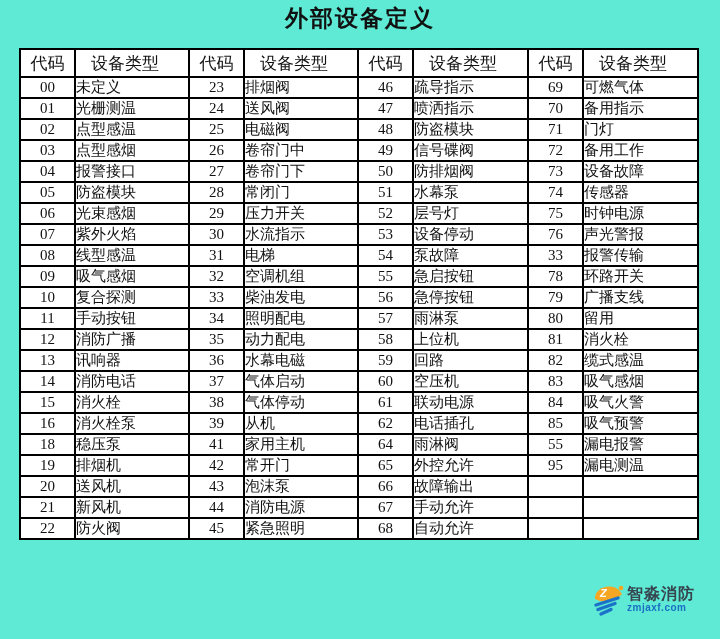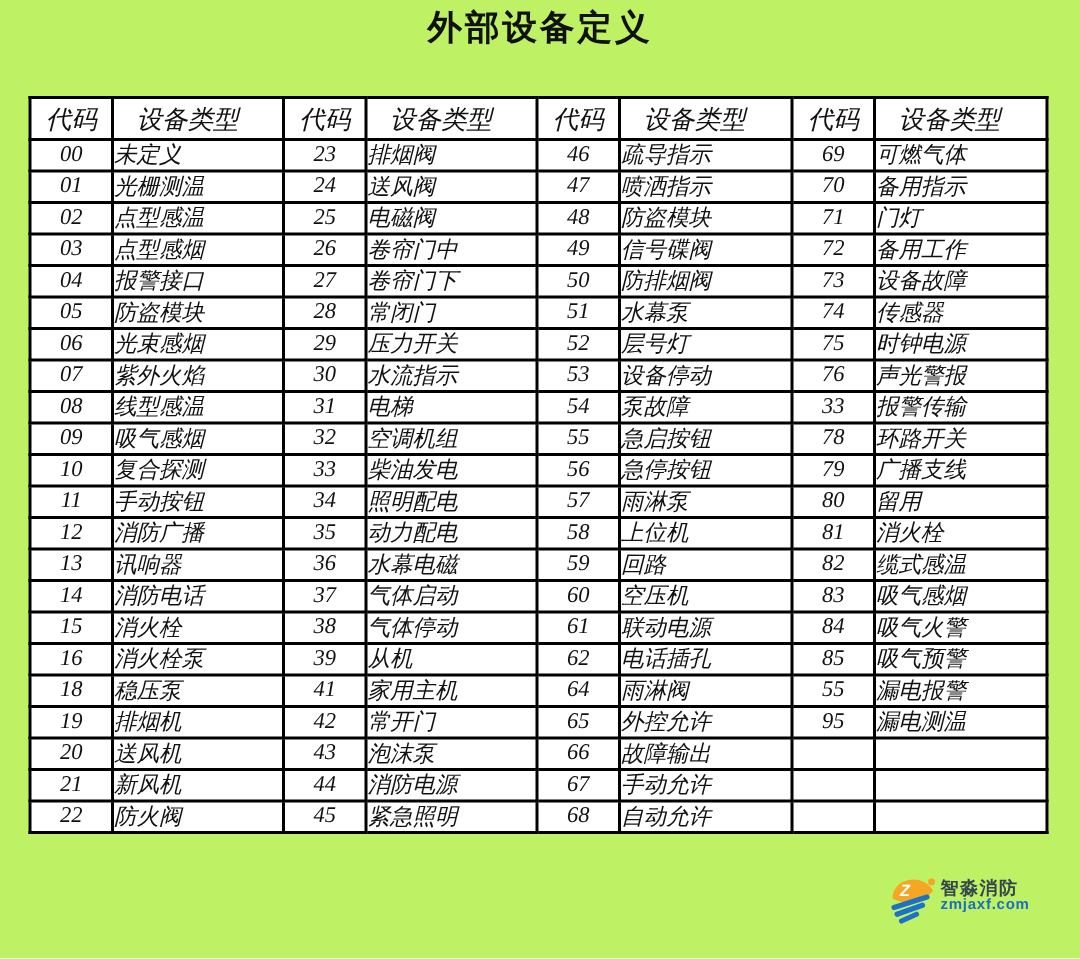--- a/index.html
+++ b/index.html
@@ -1,45 +1,44 @@
 <!DOCTYPE html>
 <html><head>
 <meta charset="utf-8">
 <style>
   html, body { margin: 0; padding: 0; background: #fff; }
   .page {
     position: relative;
     width: 720px;
     height: 639px;
-    background: #bef264;
+    background: #5eead4;
     font-family: "Liberation Serif", serif;
     color: #111111;
     overflow: hidden;
   }
   .title {
     position: absolute;
     top: 3px;
     left: 0;
     width: 100%;
     margin: 0;
     text-align: center;
     font-size: 23px;
     font-weight: bold;
     letter-spacing: 2px;
   }
   .device-table {
     position: absolute;
     left: 19px;
-    top: 64px;
+    top: 48px;
     width: 678px;
     height: 411px;
     border-collapse: collapse;
     table-layout: fixed;
     background: #ffffff;
-    font-style: italic;
   }
   .device-table th, .device-table td {
     border: 2px solid #000000;
     padding: 0;
     overflow: hidden;
     white-space: nowrap;
   }
   .device-table thead th {
     height: 26px;
     font-weight: normal;
@@ -59,21 +58,21 @@
     pointer-events: none;
   }
   .wm-text {
     display: flex;
     flex-direction: column;
     line-height: 1.05;
     padding-top: 3px;
     font-family: "Liberation Sans", sans-serif;
   }
   .wm-brand {
-    font-size: 12px;
+    font-size: 16px;
     font-weight: bold;
     color: #36454f;
     letter-spacing: 1px;
   }
   .wm-domain {
     font-size: 10px;
     font-weight: bold;
     color: #1a6fc4;
     letter-spacing: 0.5px;
   }

